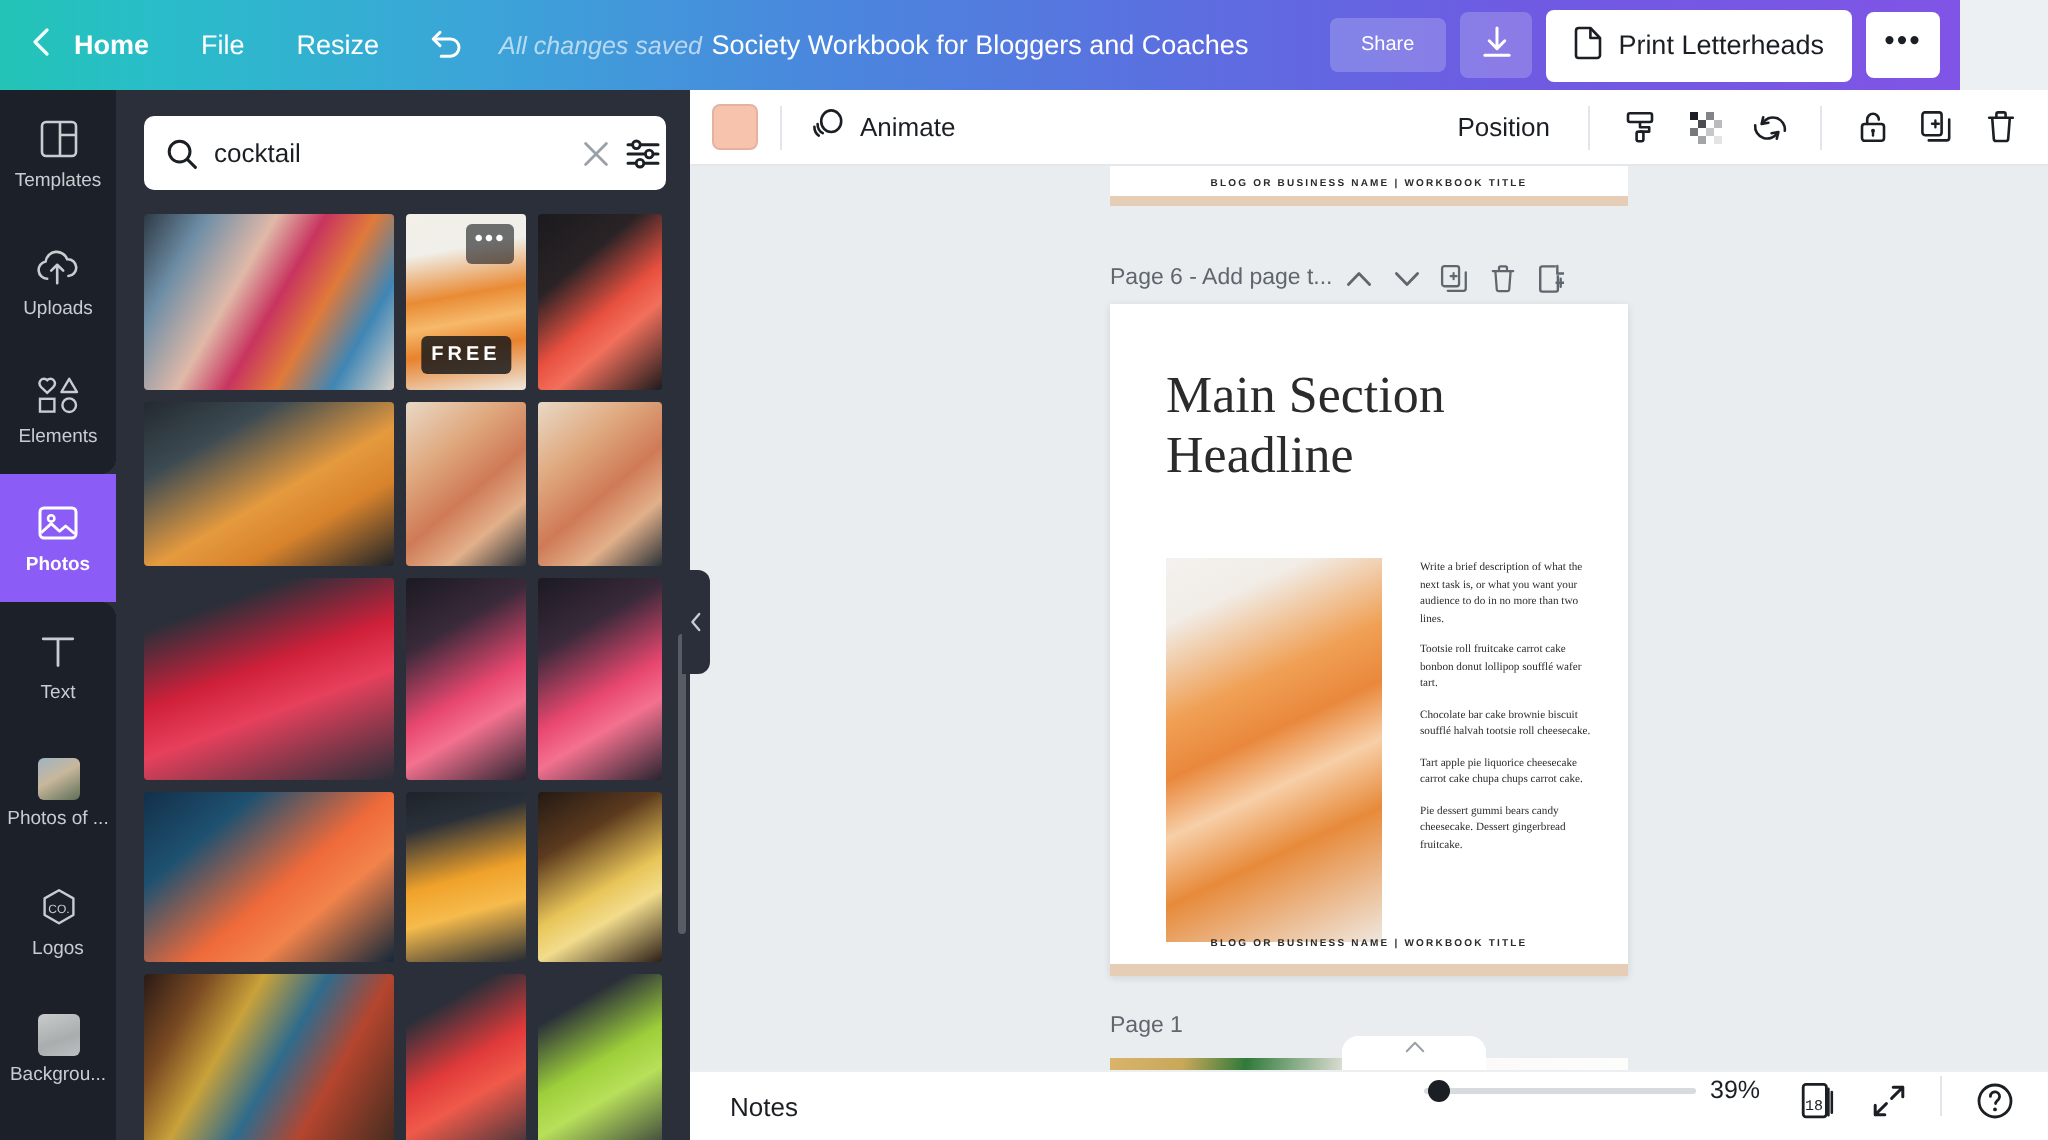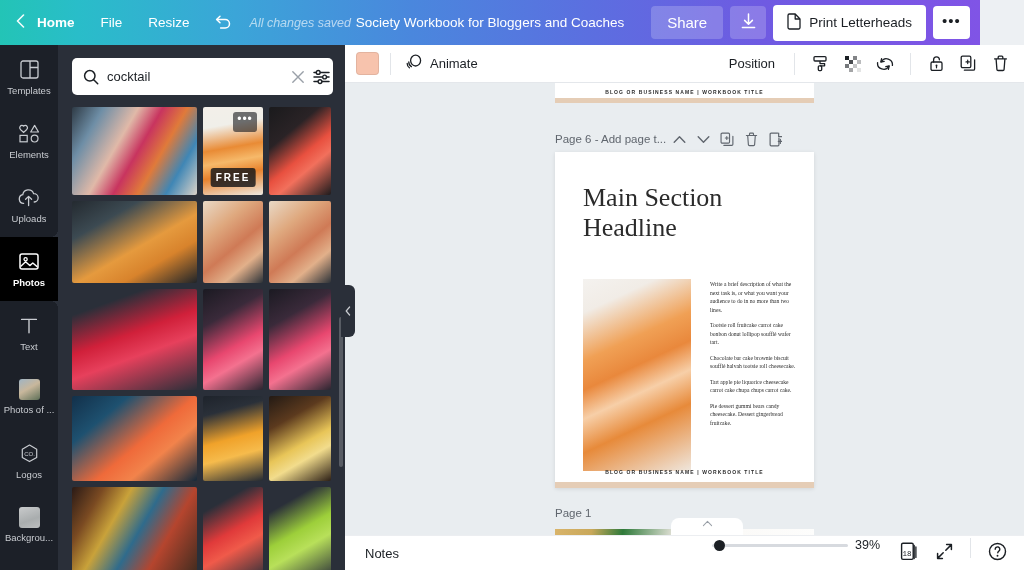--- a/index.html
+++ b/index.html
@@ -30,21 +30,21 @@
     display: flex; align-items: center; justify-content: center;
     font-size: 13.5px; pointer-events: none;
   }
   .tb-title span { pointer-events: auto; }
   .tb-right {
     margin-left: auto; display: flex; align-items: center; gap: 7px;
     padding-right: 10px; z-index: 3;
   }
   .btn-share {
     background: rgba(255,255,255,.20); color: #fff; border: 0; border-radius: 4px;
-    font-size: 15px; padding: 8px 16px; cursor: pointer;
+    font-size: 10px; padding: 8px 16px; cursor: pointer;
     font-family: "Liberation Sans", sans-serif;
     text-align: right;
   }
   .btn-dl {
     background: rgba(255,255,255,.20); border: 0; border-radius: 4px;
     width: 36px; height: 33px; display: flex; align-items: center; justify-content: center;
     cursor: pointer;
   }
   .btn-print {
     background: #fff; color: #1b1f24; border: 0; border-radius: 4px;
@@ -65,21 +65,21 @@
   }
   .rail-item {
     position: relative; height: 64px; display: flex; flex-direction: column;
     align-items: center; justify-content: center; gap: 4px; cursor: pointer;
     color: #c9ccd1;
   }
   .rail-item .r-label {
     font-size: 9.5px; max-width: 56px; text-align: center; overflow: hidden;
     white-space: nowrap; text-overflow: ellipsis;
   }
-  .rail-item.active { background: #000000; color: #fff; }
+  .rail-item.active { background: #8b5cf6; color: #fff; }
   .rail-item.active .r-label { font-weight: bold; }
   .rail-item.active::before {
     content: ""; position: absolute; top: -8px; right: 0; width: 8px; height: 8px;
     background: #2a2f39;
     -webkit-mask-image: radial-gradient(circle at 0 0, transparent 8px, #000 8px);
     mask-image: radial-gradient(circle at 0 0, transparent 8px, #000 8px);
   }
   .rail-item.active::after {
     content: ""; position: absolute; bottom: -8px; right: 0; width: 8px; height: 8px;
     background: #2a2f39;
@@ -335,38 +335,38 @@
         <svg width="19" height="19" viewBox="0 0 19 19" fill="none">
             <rect x="1" y="1" width="17" height="17" rx="2" stroke="currentColor" stroke-width="1.3"></rect>
             <path d="M10 1v17M10 7.5h8" stroke="currentColor" stroke-width="1.3"></path>
           </svg>
       </span>
       <span class="r-label">Templates</span>
     </div>
 
     <div class="rail-item">
       <span class="r-ico">
+        <svg width="22" height="18" viewBox="0 0 22 18" fill="none">
+            <path d="M5.6 14.4A4.4 4.4 0 014.8 5.7a5.6 5.6 0 0110.8-1.1a4.2 4.2 0 01.6 8.4" stroke="currentColor" stroke-width="1.3" stroke-linecap="round"></path>
+            <path d="M10.6 16.6V7.6M7.6 10.3l3-2.9 3 2.9" stroke="currentColor" stroke-width="1.3" stroke-linecap="round" stroke-linejoin="round"></path>
+          </svg>
+      </span>
+      <span class="r-label">Uploads</span>
+    </div>
+
+    <div class="rail-item">
+      <span class="r-ico">
         <svg width="21" height="19" viewBox="0 0 21 19" fill="none">
             <path d="M4.6 2.1c-1 -1 -2.6 -1 -3.4 .2c-.8 1.2 -.4 2.5 .5 3.4L4.6 8.4L7.5 5.7c.9-.9 1.3-2.2.5-3.4c-.8-1.2-2.4-1.2-3.4-.2z" stroke="currentColor" stroke-width="1.2"></path>
             <path d="M15.6 1.4l3.9 6.6h-7.8l3.9-6.6z" stroke="currentColor" stroke-width="1.2" stroke-linejoin="round"></path>
             <rect x="1" y="11.4" width="7.2" height="6.4" stroke="currentColor" stroke-width="1.2"></rect>
             <circle cx="15.6" cy="14.6" r="3.4" stroke="currentColor" stroke-width="1.2"></circle>
           </svg>
       </span>
       <span class="r-label">Elements</span>
-    </div>
-
-    <div class="rail-item">
-      <span class="r-ico">
-        <svg width="22" height="18" viewBox="0 0 22 18" fill="none">
-            <path d="M5.6 14.4A4.4 4.4 0 014.8 5.7a5.6 5.6 0 0110.8-1.1a4.2 4.2 0 01.6 8.4" stroke="currentColor" stroke-width="1.3" stroke-linecap="round"></path>
-            <path d="M10.6 16.6V7.6M7.6 10.3l3-2.9 3 2.9" stroke="currentColor" stroke-width="1.3" stroke-linecap="round" stroke-linejoin="round"></path>
-          </svg>
-      </span>
-      <span class="r-label">Uploads</span>
     </div>
 
     <div class="rail-item active">
       <span class="r-ico">
         <svg width="20" height="19" viewBox="0 0 20 19" fill="none">
             <rect x="1" y="2" width="18" height="15" rx="2" stroke="currentColor" stroke-width="1.5"></rect>
             <circle cx="6.6" cy="7.2" r="1.6" stroke="currentColor" stroke-width="1.3"></circle>
             <path d="M1.6 14.4l5-4.6 4.2 3.8 3-2.6 4.6 3.9" stroke="currentColor" stroke-width="1.4" stroke-linejoin="round"></path>
           </svg>
       </span>

